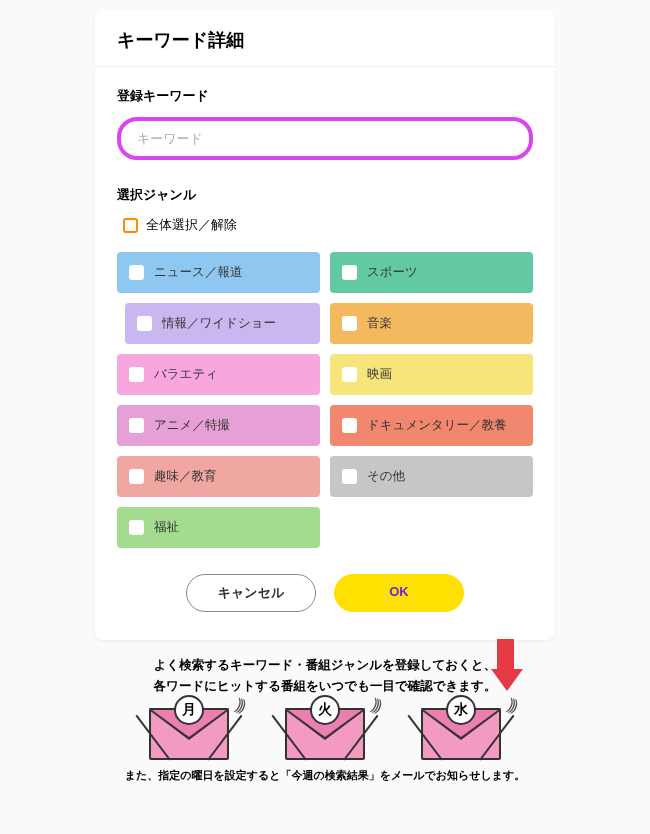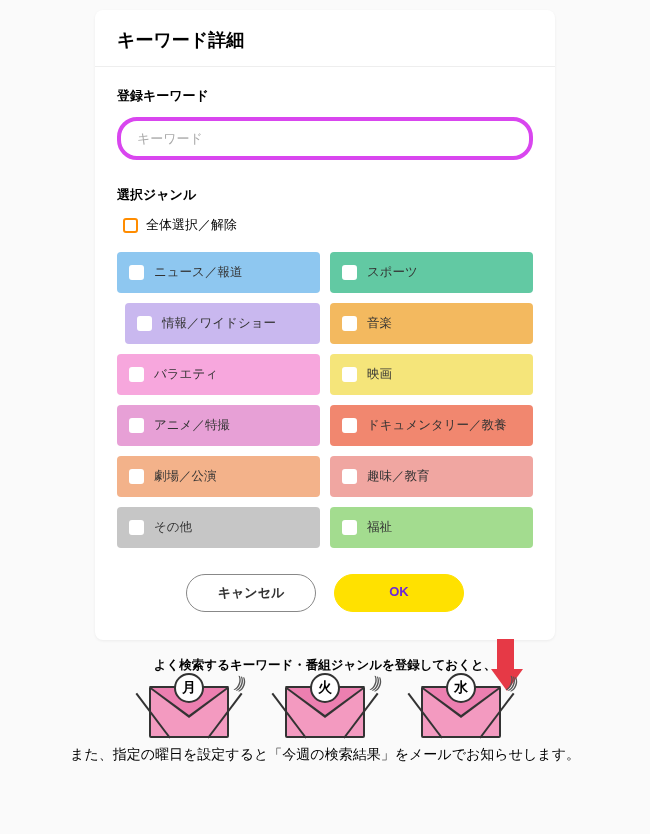--- a/index.html
+++ b/index.html
@@ -209,22 +209,22 @@
       top: -12px;
       right: -14px;
       font-size: 16px;
       color: #555;
       z-index: 4;
       transform: rotate(20deg);
       letter-spacing: -3px;
     }
     .footer-text {
       text-align: center;
-      font-size: 14px;
-      font-weight: normal;
+      font-size: 11px;
+      font-weight: bold;
       margin-top: 6px;
     }
   </style>
 </head>
 <body>
 
 <div class="card">
   <div class="card-header">
     <div class="card-title">キーワード詳細</div>
   </div>
@@ -266,24 +266,20 @@
             <span class="cb white-border"></span>
             <span>映画</span>
           </div>
           <div class="genre-item" style="background: rgb(231, 160, 214);">
             <span class="cb white-border"></span>
             <span>アニメ／特撮</span>
           </div>
           <div class="genre-item" style="background: rgb(241, 135, 111);">
             <span class="cb white-border"></span>
             <span>ドキュメンタリー／教養</span>
-          </div>
-          <div class="genre-item" style="background: rgb(243, 178, 138);">
-            <span class="cb white-border"></span>
-            <span>劇場／公演</span>
           </div>
           <div class="genre-item" style="background: rgb(240, 166, 161); text-align: center;">
             <span class="cb white-border"></span>
             <span>趣味／教育</span>
           </div>
           <div class="genre-item" style="background: rgb(198, 198, 198);">
             <span class="cb white-border"></span>
             <span>その他</span>
           </div>
           <div class="genre-item" style="background: rgb(163, 220, 143);">
@@ -299,20 +295,21 @@
     </div>
   </div>
 </div>
 
 <div class="info-block">
   <div class="arrow-down">
     <div class="arrow-shaft"></div>
     <div class="arrow-head"></div>
   </div>
   <div class="info-text">よく検索するキーワード・番組ジャンルを登録しておくと、</div>
+  <div class="info-text">各ワードにヒットする番組をいつでも一目で確認できます。</div>
 
   <div class="envelopes" id="envelopes">
       <div class="env-wrap">
         <div class="env-signal">)))</div>
         <div class="env-label">月</div>
         <div class="envelope">
           <div class="env-flap-border"></div>
           <div class="env-flap"></div>
           <div class="env-diag-l"></div>
           <div class="env-diag-r"></div>

